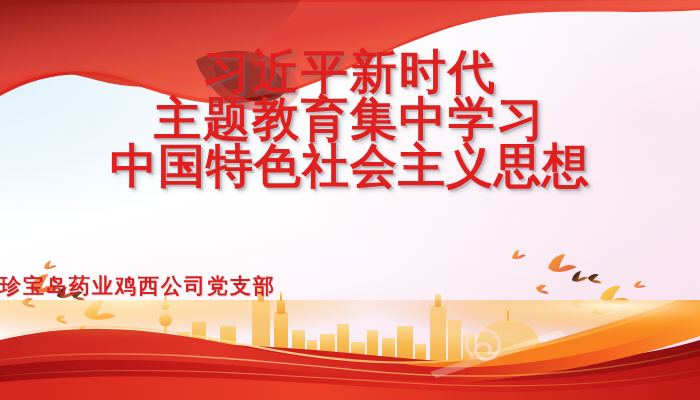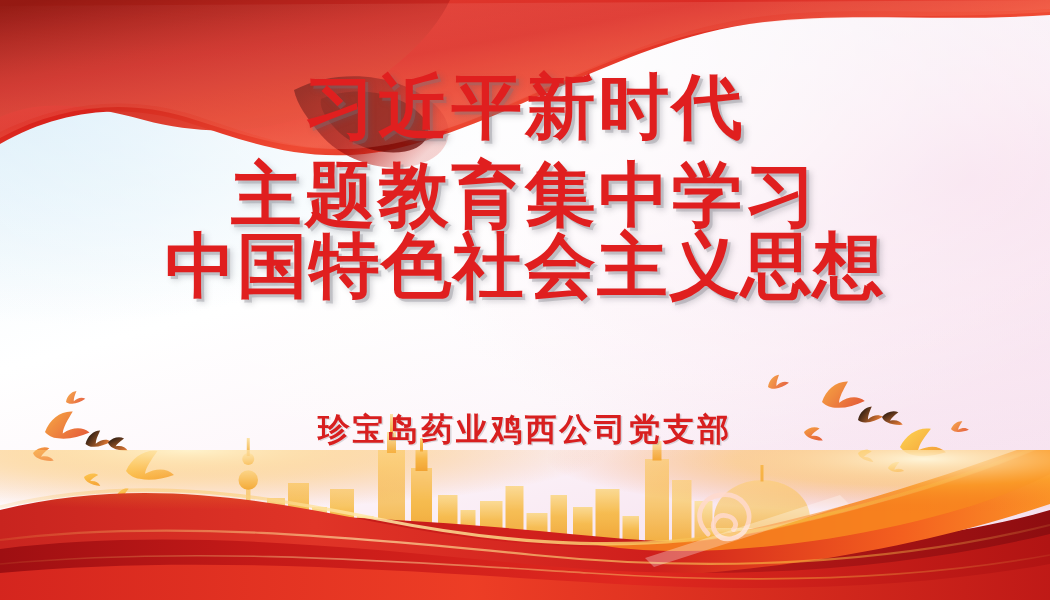--- a/index.html
+++ b/index.html
@@ -49,30 +49,30 @@
     display: block;
     font-family: "DejaVu Sans", "Liberation Sans", sans-serif;
     font-weight: bold;
     color: #e01f1f;
     letter-spacing: 2px;
     line-height: 1.0;
     text-shadow:
         2px 2px 0 rgba(120,120,130,0.30),
         3px 3px 4px rgba(90,90,100,0.28);
   }
-  .title-1 { font-size: 47px; margin-bottom: 12px; }
+  .title-1 { font-size: 47px; }
   .title-2 { font-size: 47px; margin-bottom: 12px; letter-spacing: 1px; }
   .title-3 { font-size: 47px; }
 
   .subtitle {
     position: absolute;
     top: 272px;
     left: 0;
     width: 700px;
-    text-align: center;
+    text-align: left;
     font-family: "DejaVu Sans", "Liberation Sans", sans-serif;
     font-weight: bold;
     font-size: 21px;
     letter-spacing: 2px;
     color: #d81f1f;
     text-shadow: 1px 1px 0 rgba(130,130,140,0.28);
   }
 </style>
 </head>
 <body>

